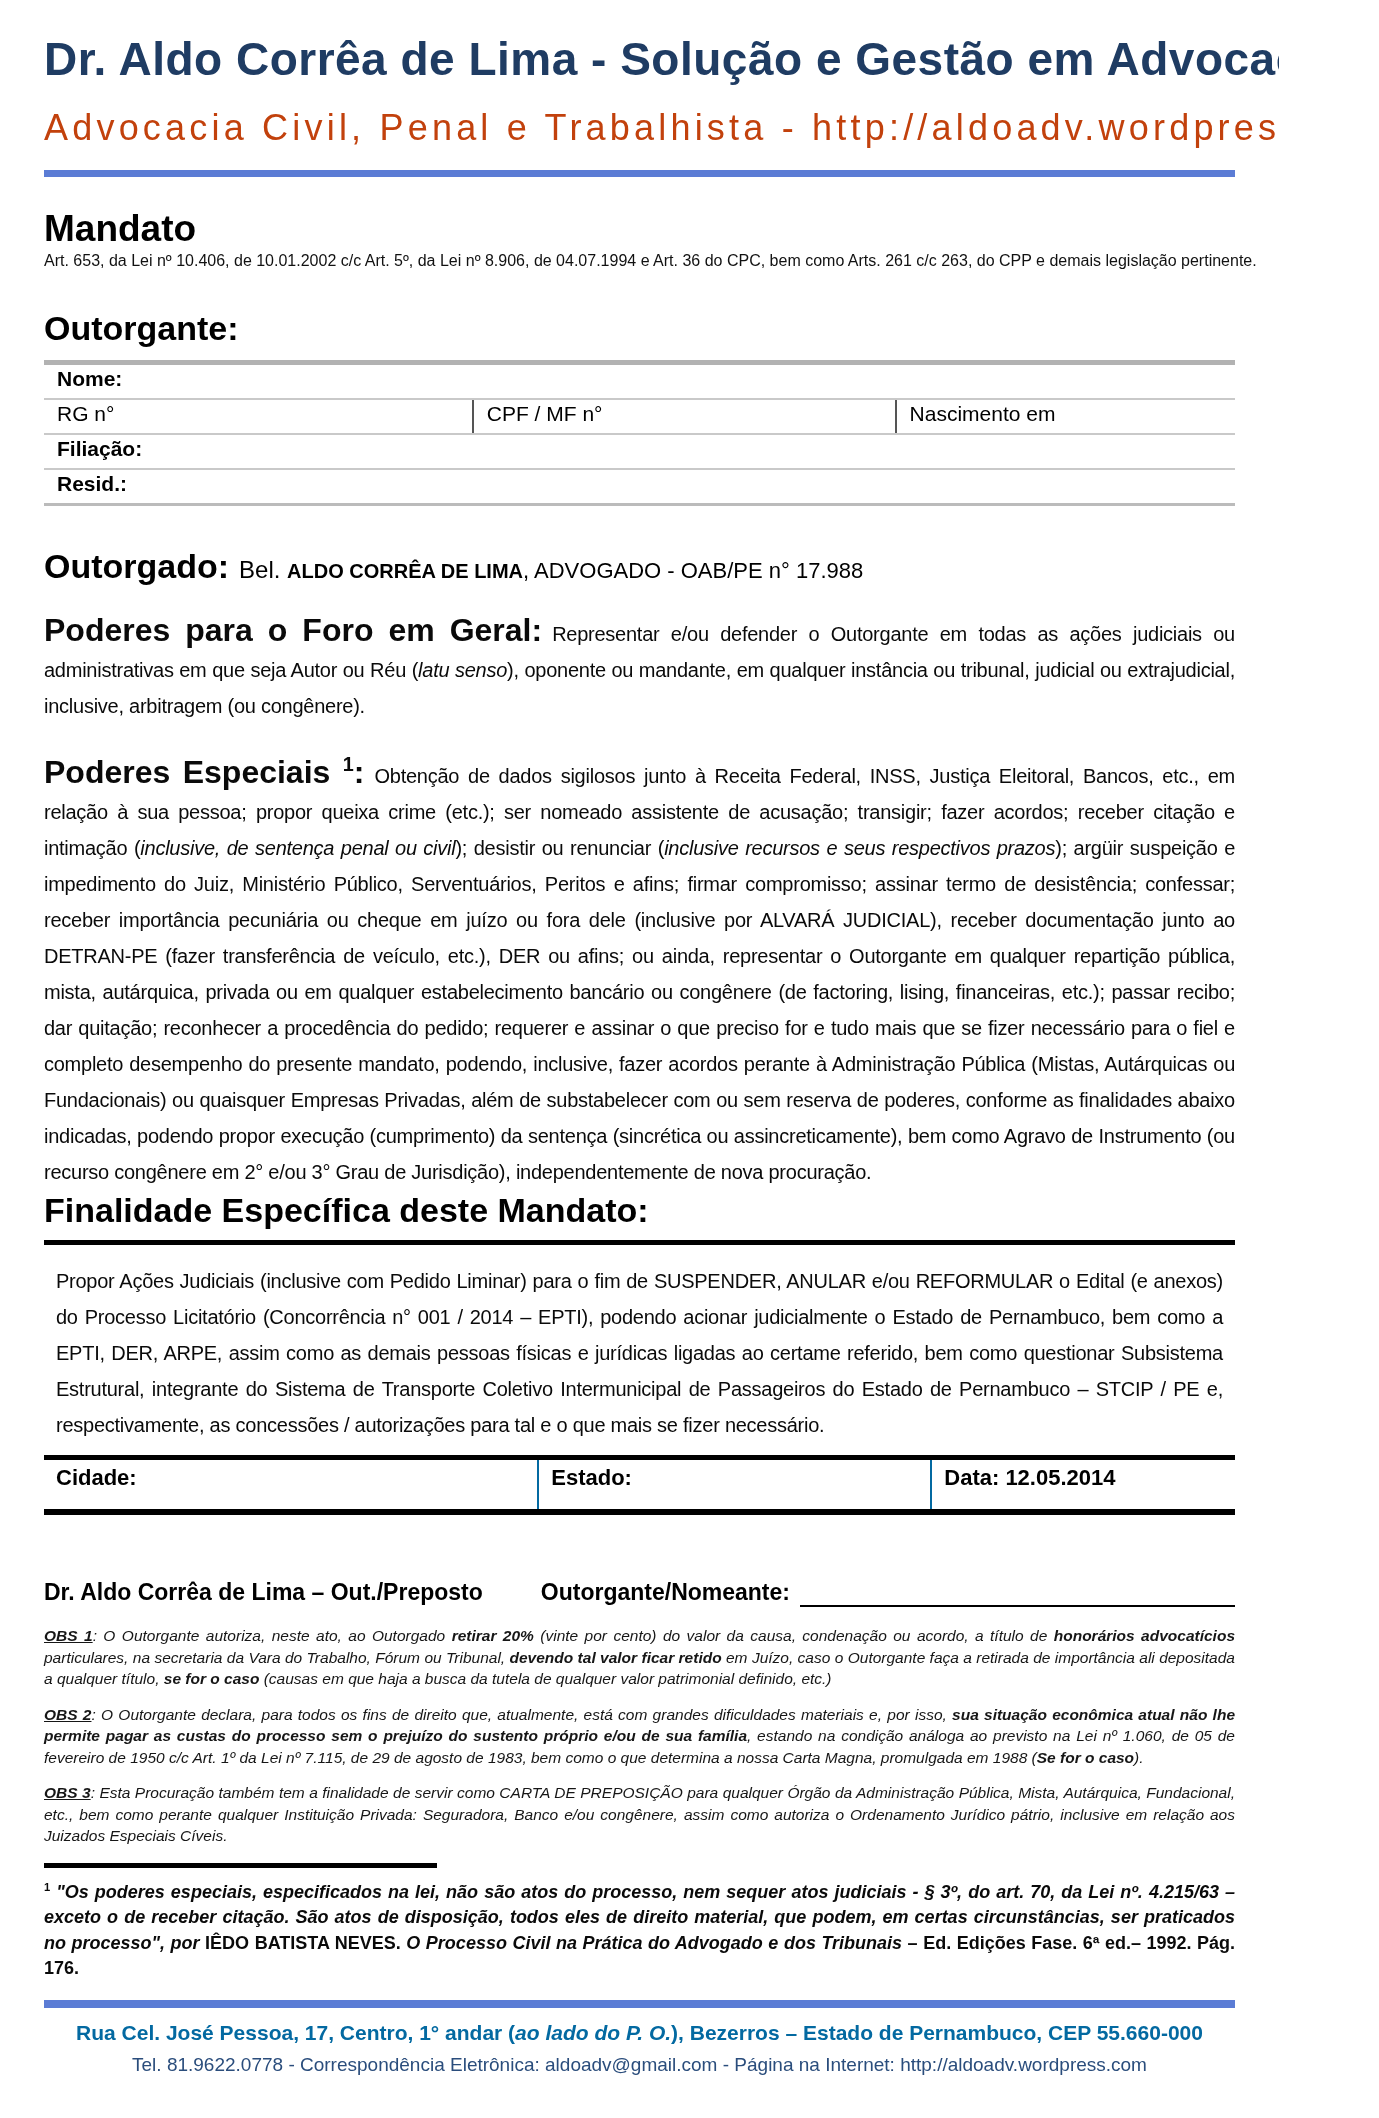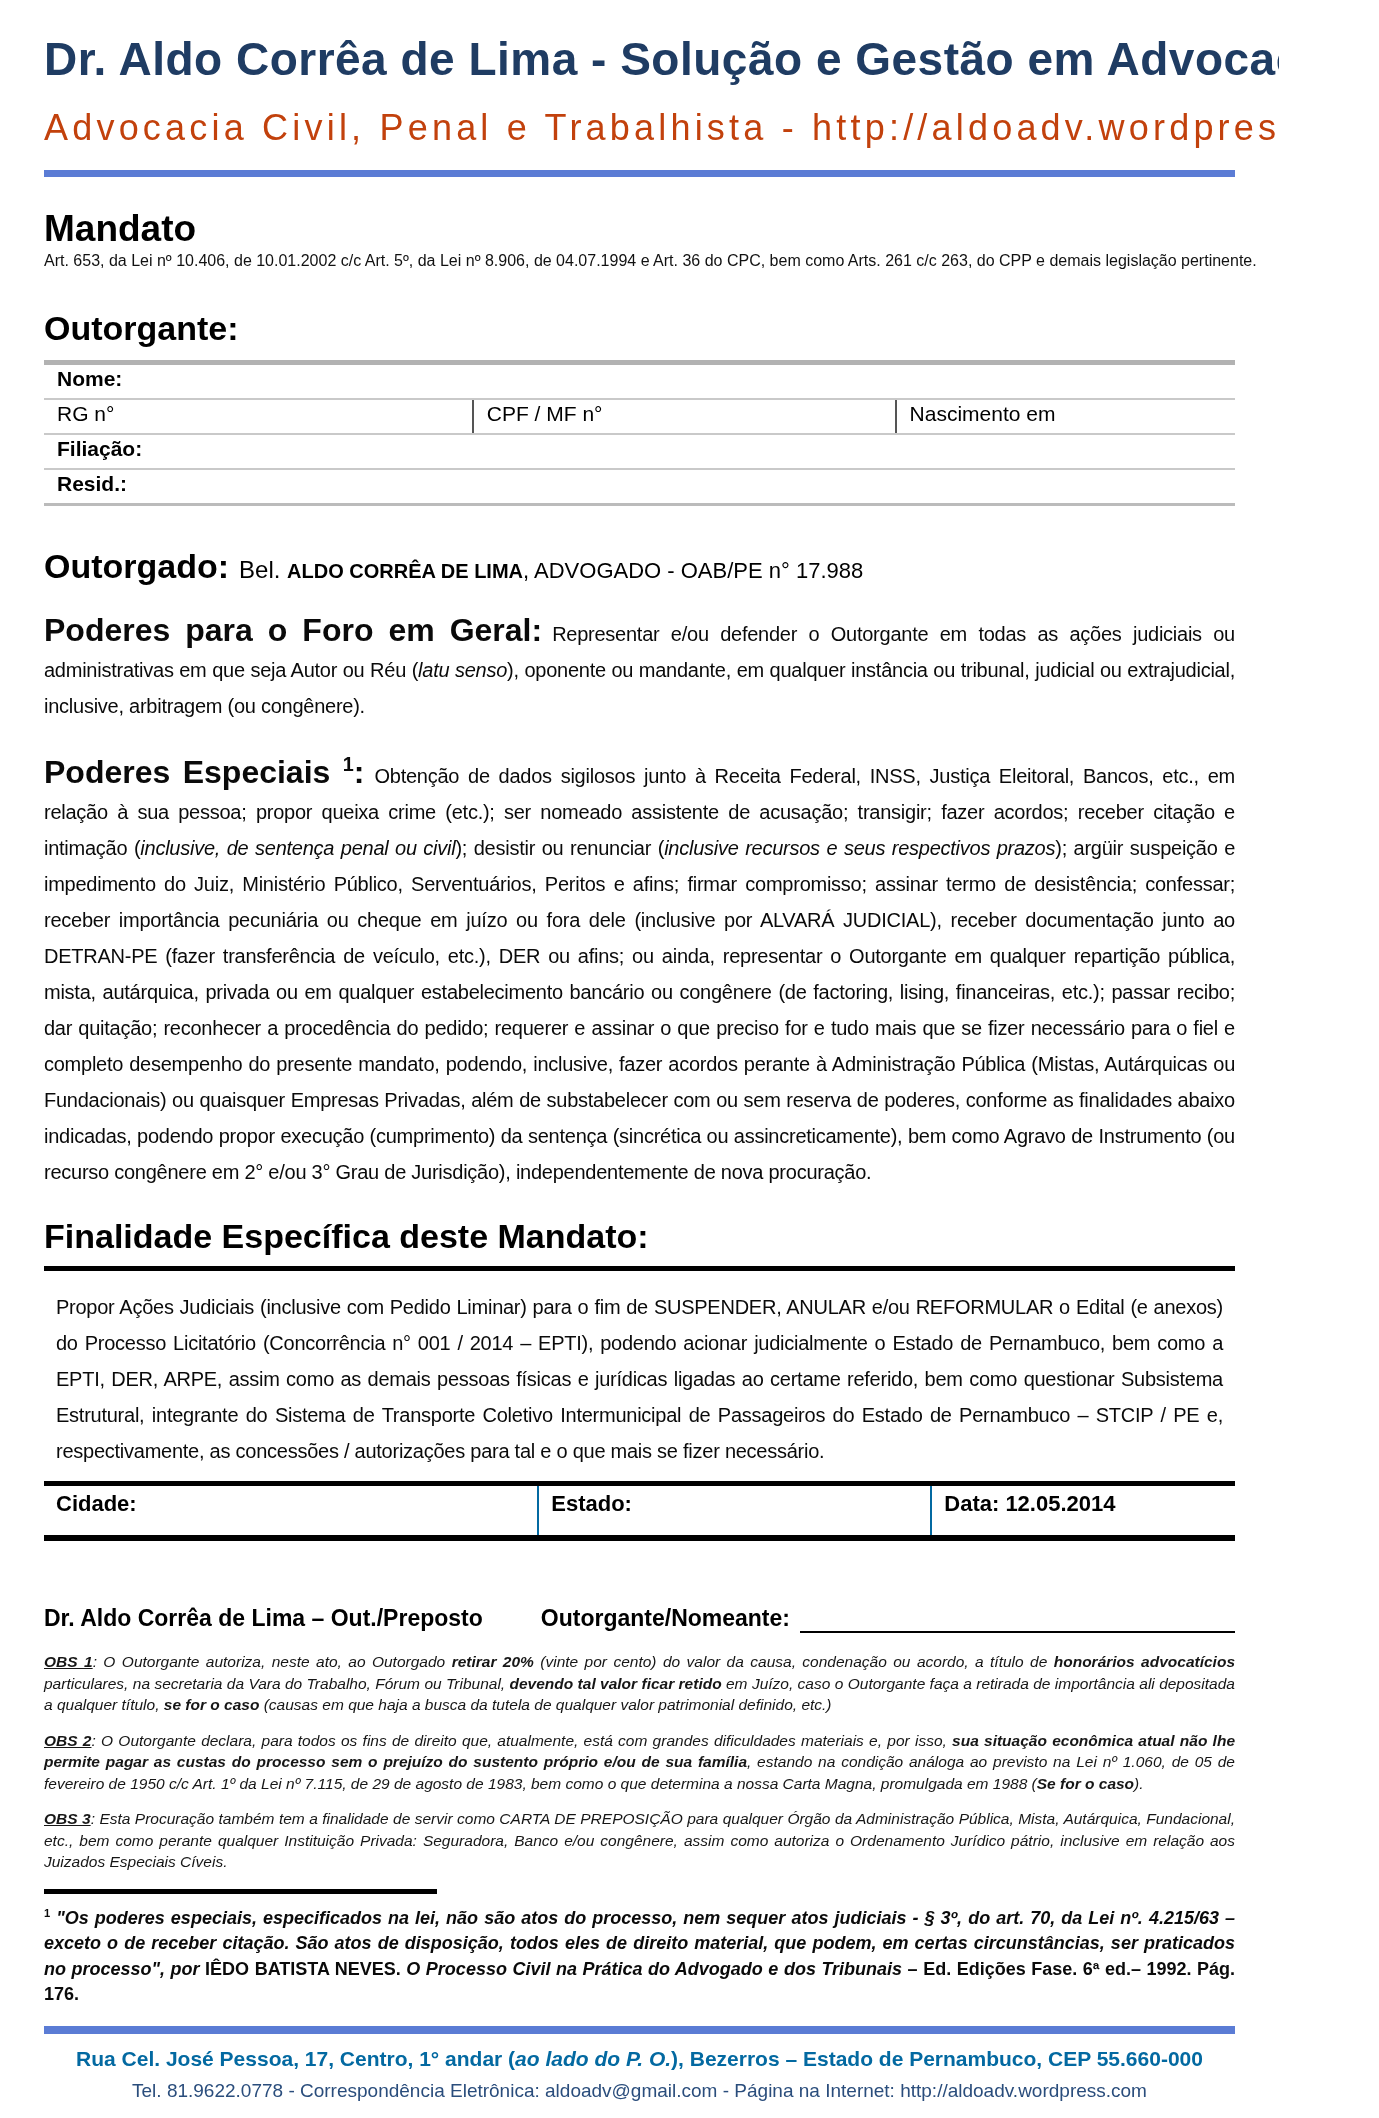--- a/index.html
+++ b/index.html
@@ -57,21 +57,21 @@
   .outorgado-suffix { font-size: 22px; }
 
   p.body-par {
     font-size: 20px; line-height: 36px; text-align: justify;
     letter-spacing: -0.25px; margin: 0; color: #0a0a0a;
   }
   .par-head { font-size: 32px; font-weight: bold; letter-spacing: 0; padding-right: 10px; }
   .foro-block { margin-top: 26px; }
   .especiais-block { margin-top: 30px; }
 
-  .finalidade-block { margin-top: 26px; }
+  .finalidade-block { }
   .rule-black { height: 5px; background: #000; margin-top: 10px; }
   .finalidade-par { padding: 0 12px; margin-top: 18px !important; }
 
   table.city-grid {
     width: 100%; border-collapse: collapse; margin-top: 12px;
     border-top: 5px solid #000; border-bottom: 6px solid #000;
   }
   table.city-grid td {
     height: 44px; vertical-align: top; padding: 5px 4px 0 12px;
     font-size: 22px; font-weight: bold;

